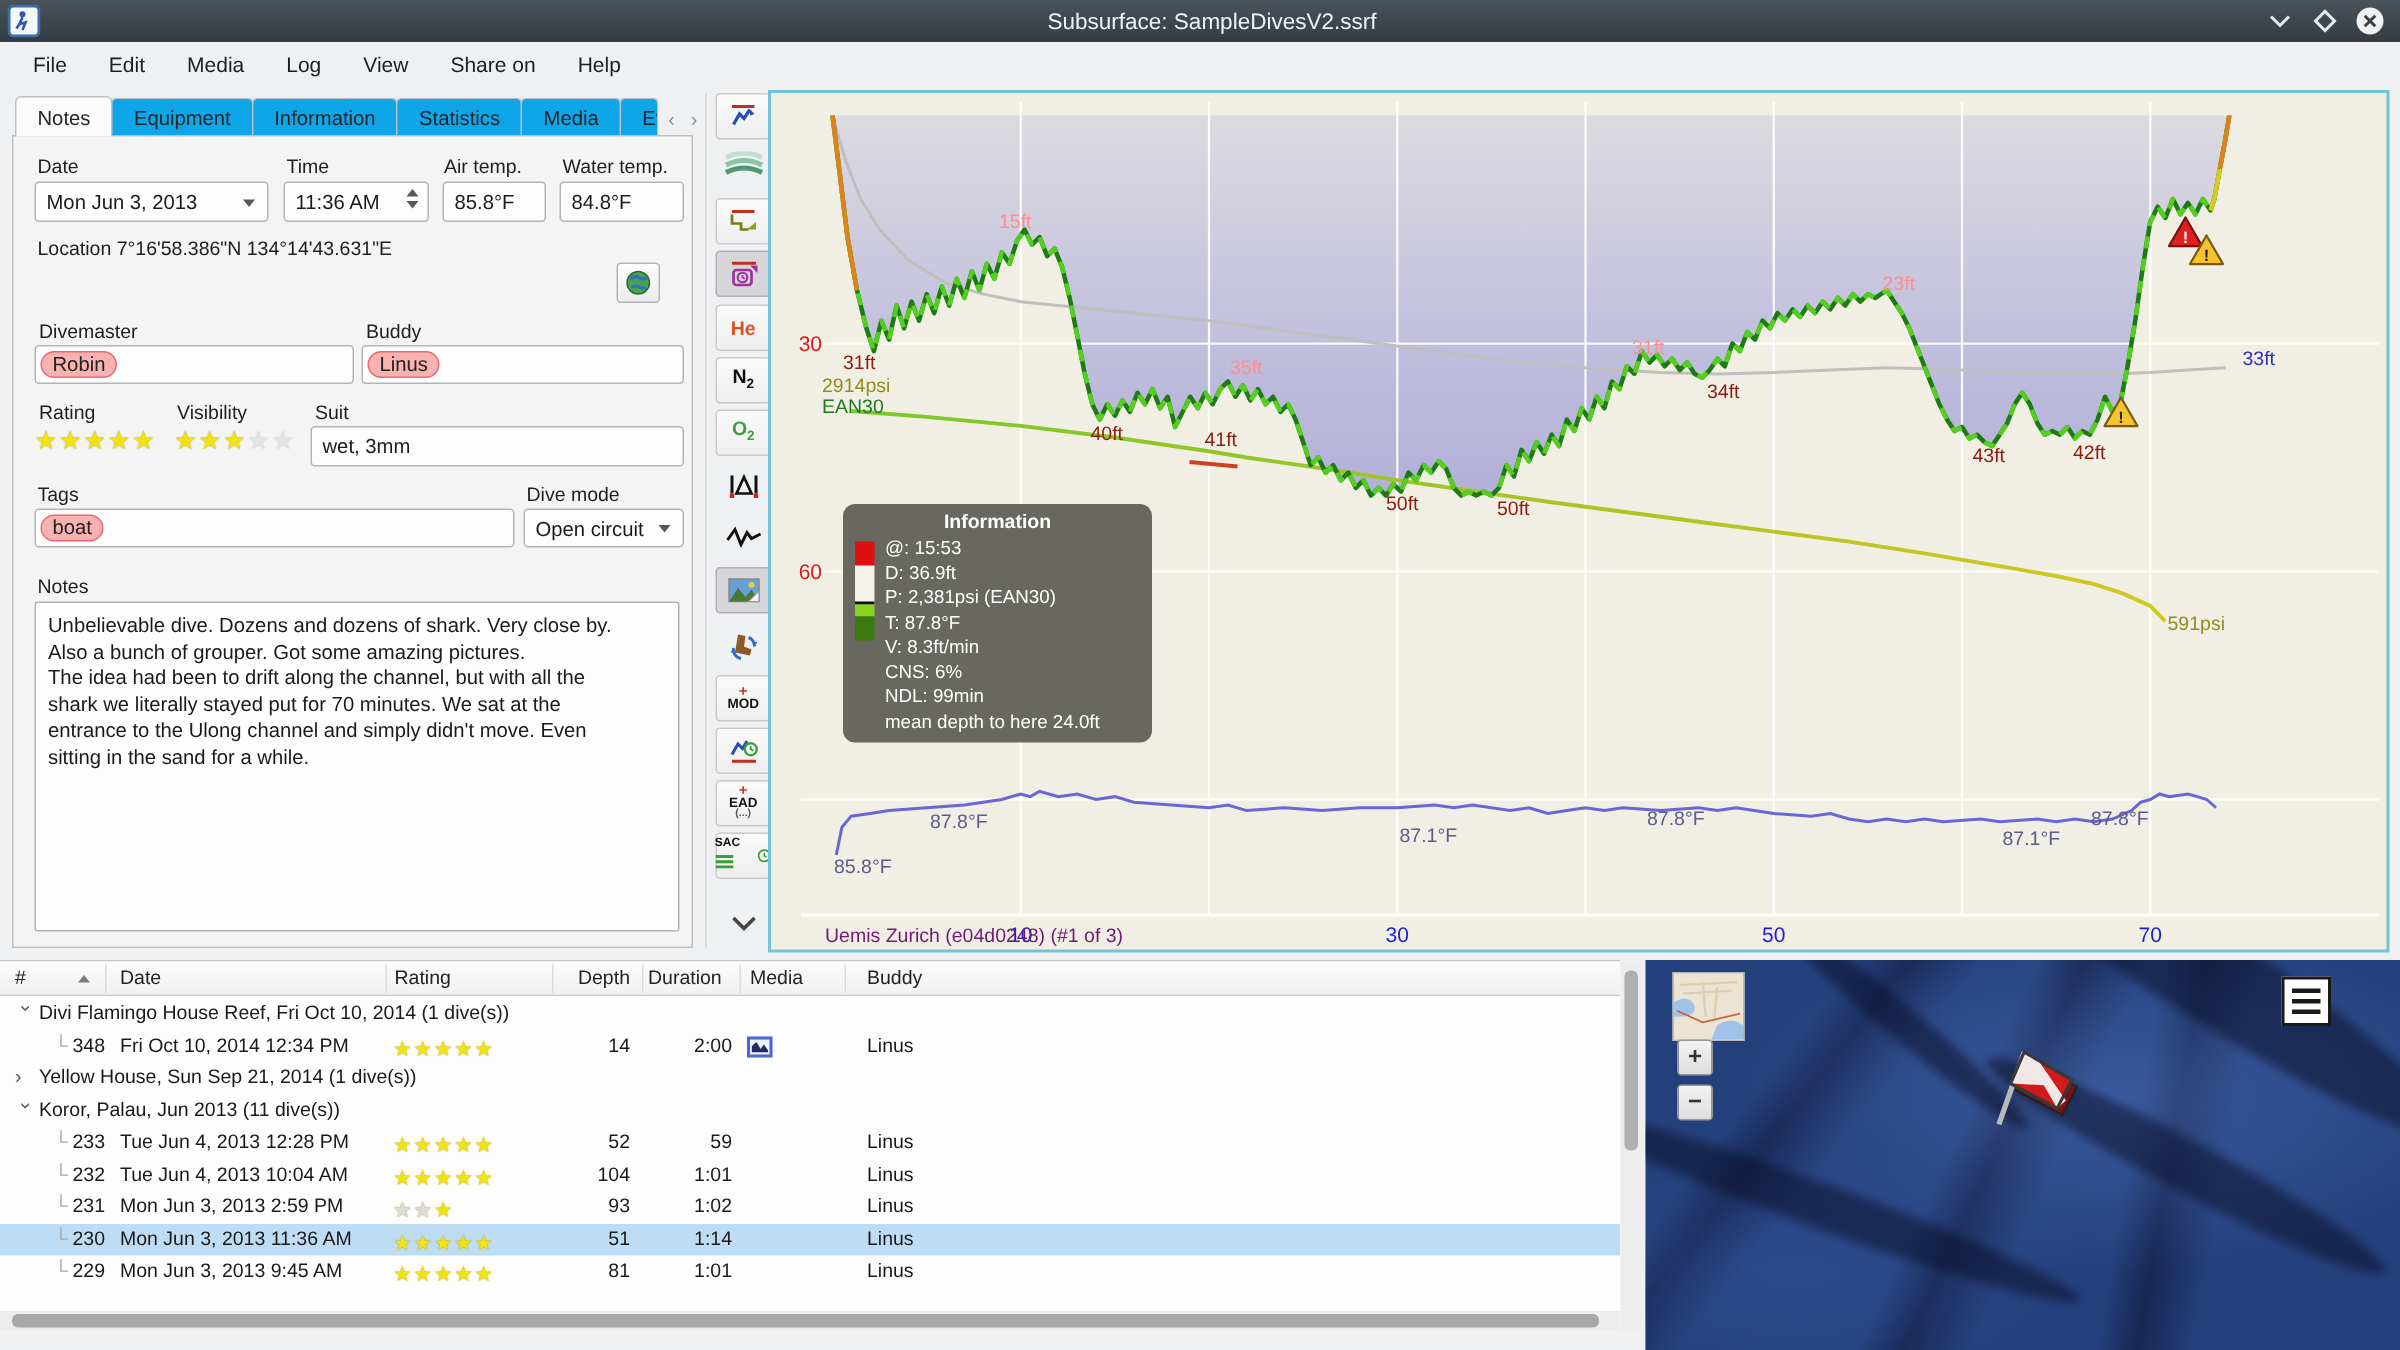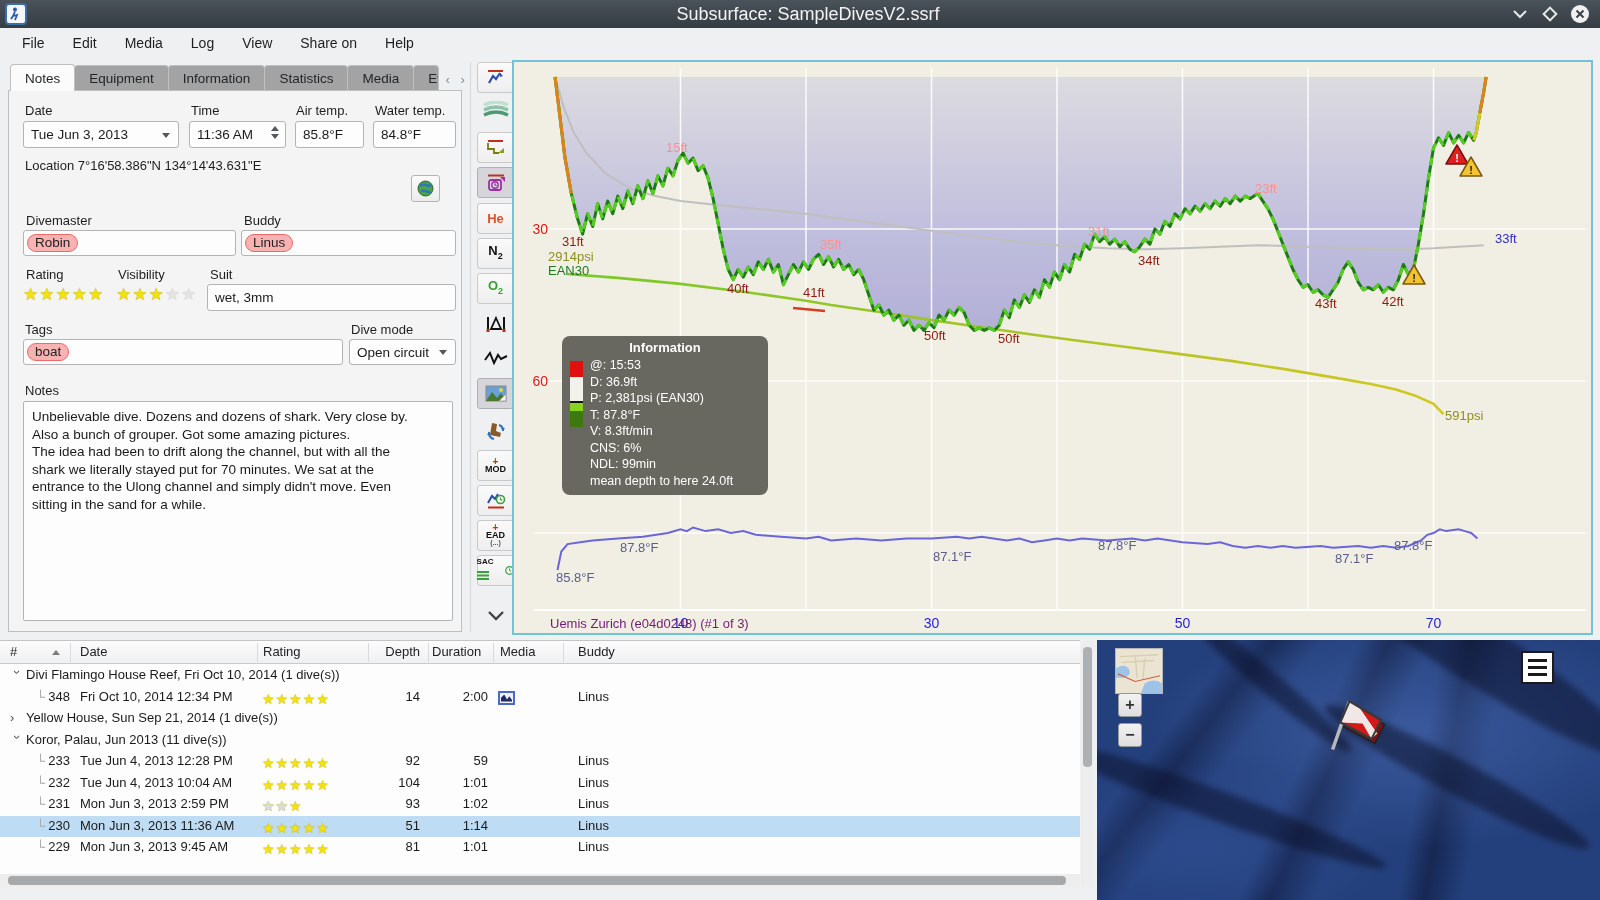--- a/index.html
+++ b/index.html
@@ -4,32 +4,32 @@
 <style>
   * { margin:0; padding:0; box-sizing:border-box; }
   html,body { width:1600px; height:900px; overflow:hidden;
     font-family:"Liberation Sans","DejaVu Sans",sans-serif; background:#eff0f1; }
   #win { position:relative; width:1600px; height:900px; background:#eff0f1; }
 
   
   #titlebar { position:absolute; left:0; top:0; width:1600px; height:28px;
     background:linear-gradient(#4a525a,#353c42); display:flex; align-items:center; }
   #app-icon { position:absolute; left:5px; top:3px; width:22px; height:22px; }
-  #title-text { width:100%; text-align:center; color:#f2f2f2; font-size:18px;padding-left:16px; }
+  #title-text { width:100%; text-align:center; color:#f2f2f2; font-size:15px;padding-left:16px; }
   #win-controls { position:absolute; right:10px; top:4px; display:flex; gap:10px; align-items:center; }
   .wc { width:20px; height:20px; cursor:pointer; }
 
   
   #menubar { position:absolute; left:0; top:28px; width:1600px; height:30px;
     display:flex; align-items:center; padding-left:10px; gap:4px; background:#eff0f1; }
   .menu-item { font-size:14px; color:#1c1e20; padding:4px 12px; cursor:pointer; }
 
   
   #tabbar { position:absolute; left:10px; top:64px; height:27px; display:flex; align-items:flex-end; }
-  .tab { font-size:13.5px; color:#232629; background:#a3a3a3; border:1px solid #bdbfc1;
+  .tab { font-size:13.5px; color:#232629; background:#0ea5e9; border:1px solid #bdbfc1;
     border-bottom:none; border-radius:4px 4px 0 0; padding:5px 14px 5px 14px; margin-right:-1px; cursor:pointer; white-space:nowrap; }
   .tab.active { background:#fbfbfc; padding-top:6px; position:relative; z-index:2; }
   .tab.cut { width:26px; overflow:hidden; padding-right:0; }
   .tab-arrows { display:flex; margin-left:2px; }
   .tab-arrow { width:15px; height:24px; color:#8a8c8e; font-size:13px; display:flex; align-items:center; justify-content:center; cursor:pointer; }
 
   
   #form-panel { position:absolute; left:8px; top:90px; width:454px; height:542px;
     background:#f4f4f5; border:1px solid #bdbfc1; }
   .flabel { position:absolute; font-size:13px; color:#1e1e1e; }
@@ -176,21 +176,21 @@
     <div class="tab cut">Events</div>
     <div class="tab-arrows">
       <span class="tab-arrow">‹</span>
       <span class="tab-arrow">›</span>
     </div>
   </div>
 
   <div id="form-panel">
     <span class="flabel" style="left:16px;top:12px">Date</span>
     <div class="field" style="left:14px;top:30px;width:156px;height:27px">
-      <span>Tue Jun 3, 2013</span>
+      <span>Mon Jun 3, 2013</span>
       <span class="combo-arrow"></span>
     </div>
     <span class="flabel" style="left:182px;top:12px">Time</span>
     <div class="field" style="left:180px;top:30px;width:97px;height:27px">
       <span>11:36 AM</span>
       <span class="spin">
           <i class="up"></i>
           <i class="dn"></i>
         </span>
     </div>
@@ -508,21 +508,21 @@
           <span class="gtext">Koror, Palau, Jun 2013 (11 dive(s))</span>
         </div>
         <div class="lrow" style="top: 86px;">
           <span class="branch">└</span>
           <span class="cnum">233</span>
           <span class="cdate">Tue Jun 4, 2013 12:28 PM</span>
           <span class="cstars">
             <span class="on">★★★★★</span>
             <span class="off"></span>
           </span>
-          <span class="cdepth">92</span>
+          <span class="cdepth">52</span>
           <span class="cdur">59</span>
           <span class="cbuddy">Linus</span>
         </div>
         <div class="lrow" style="top: 107.5px;">
           <span class="branch">└</span>
           <span class="cnum">232</span>
           <span class="cdate">Tue Jun 4, 2013 10:04 AM</span>
           <span class="cstars">
             <span class="on">★★★★★</span>
             <span class="off"></span>

